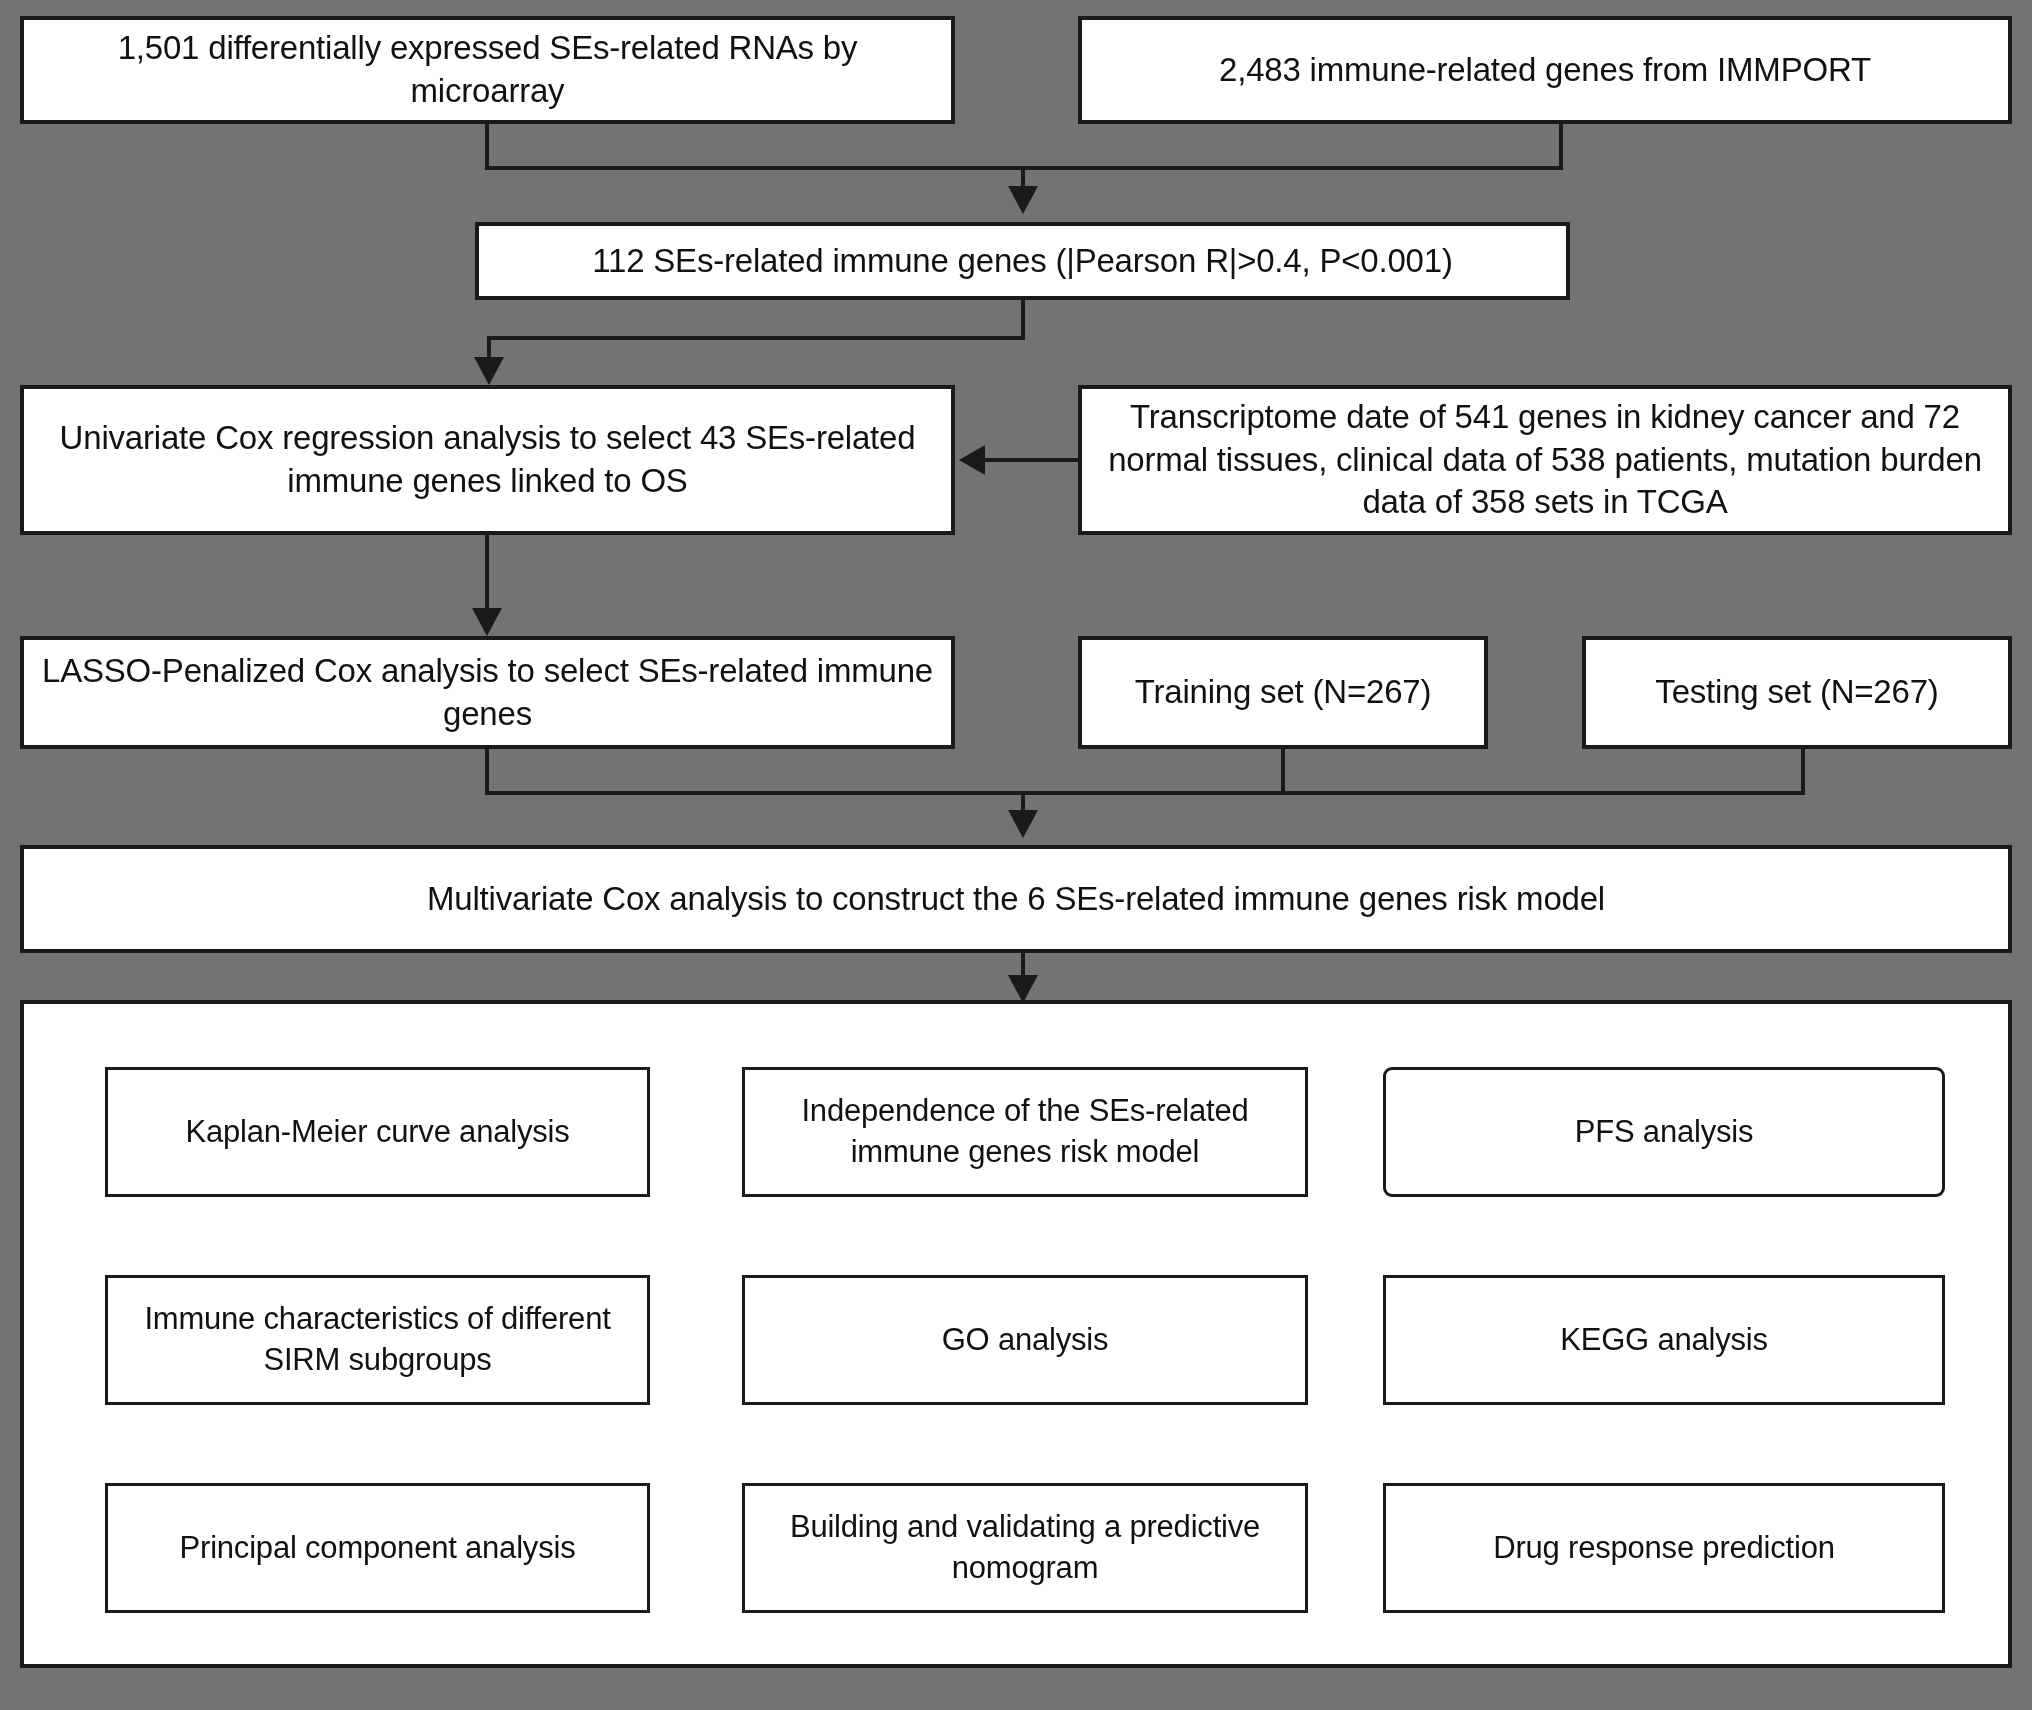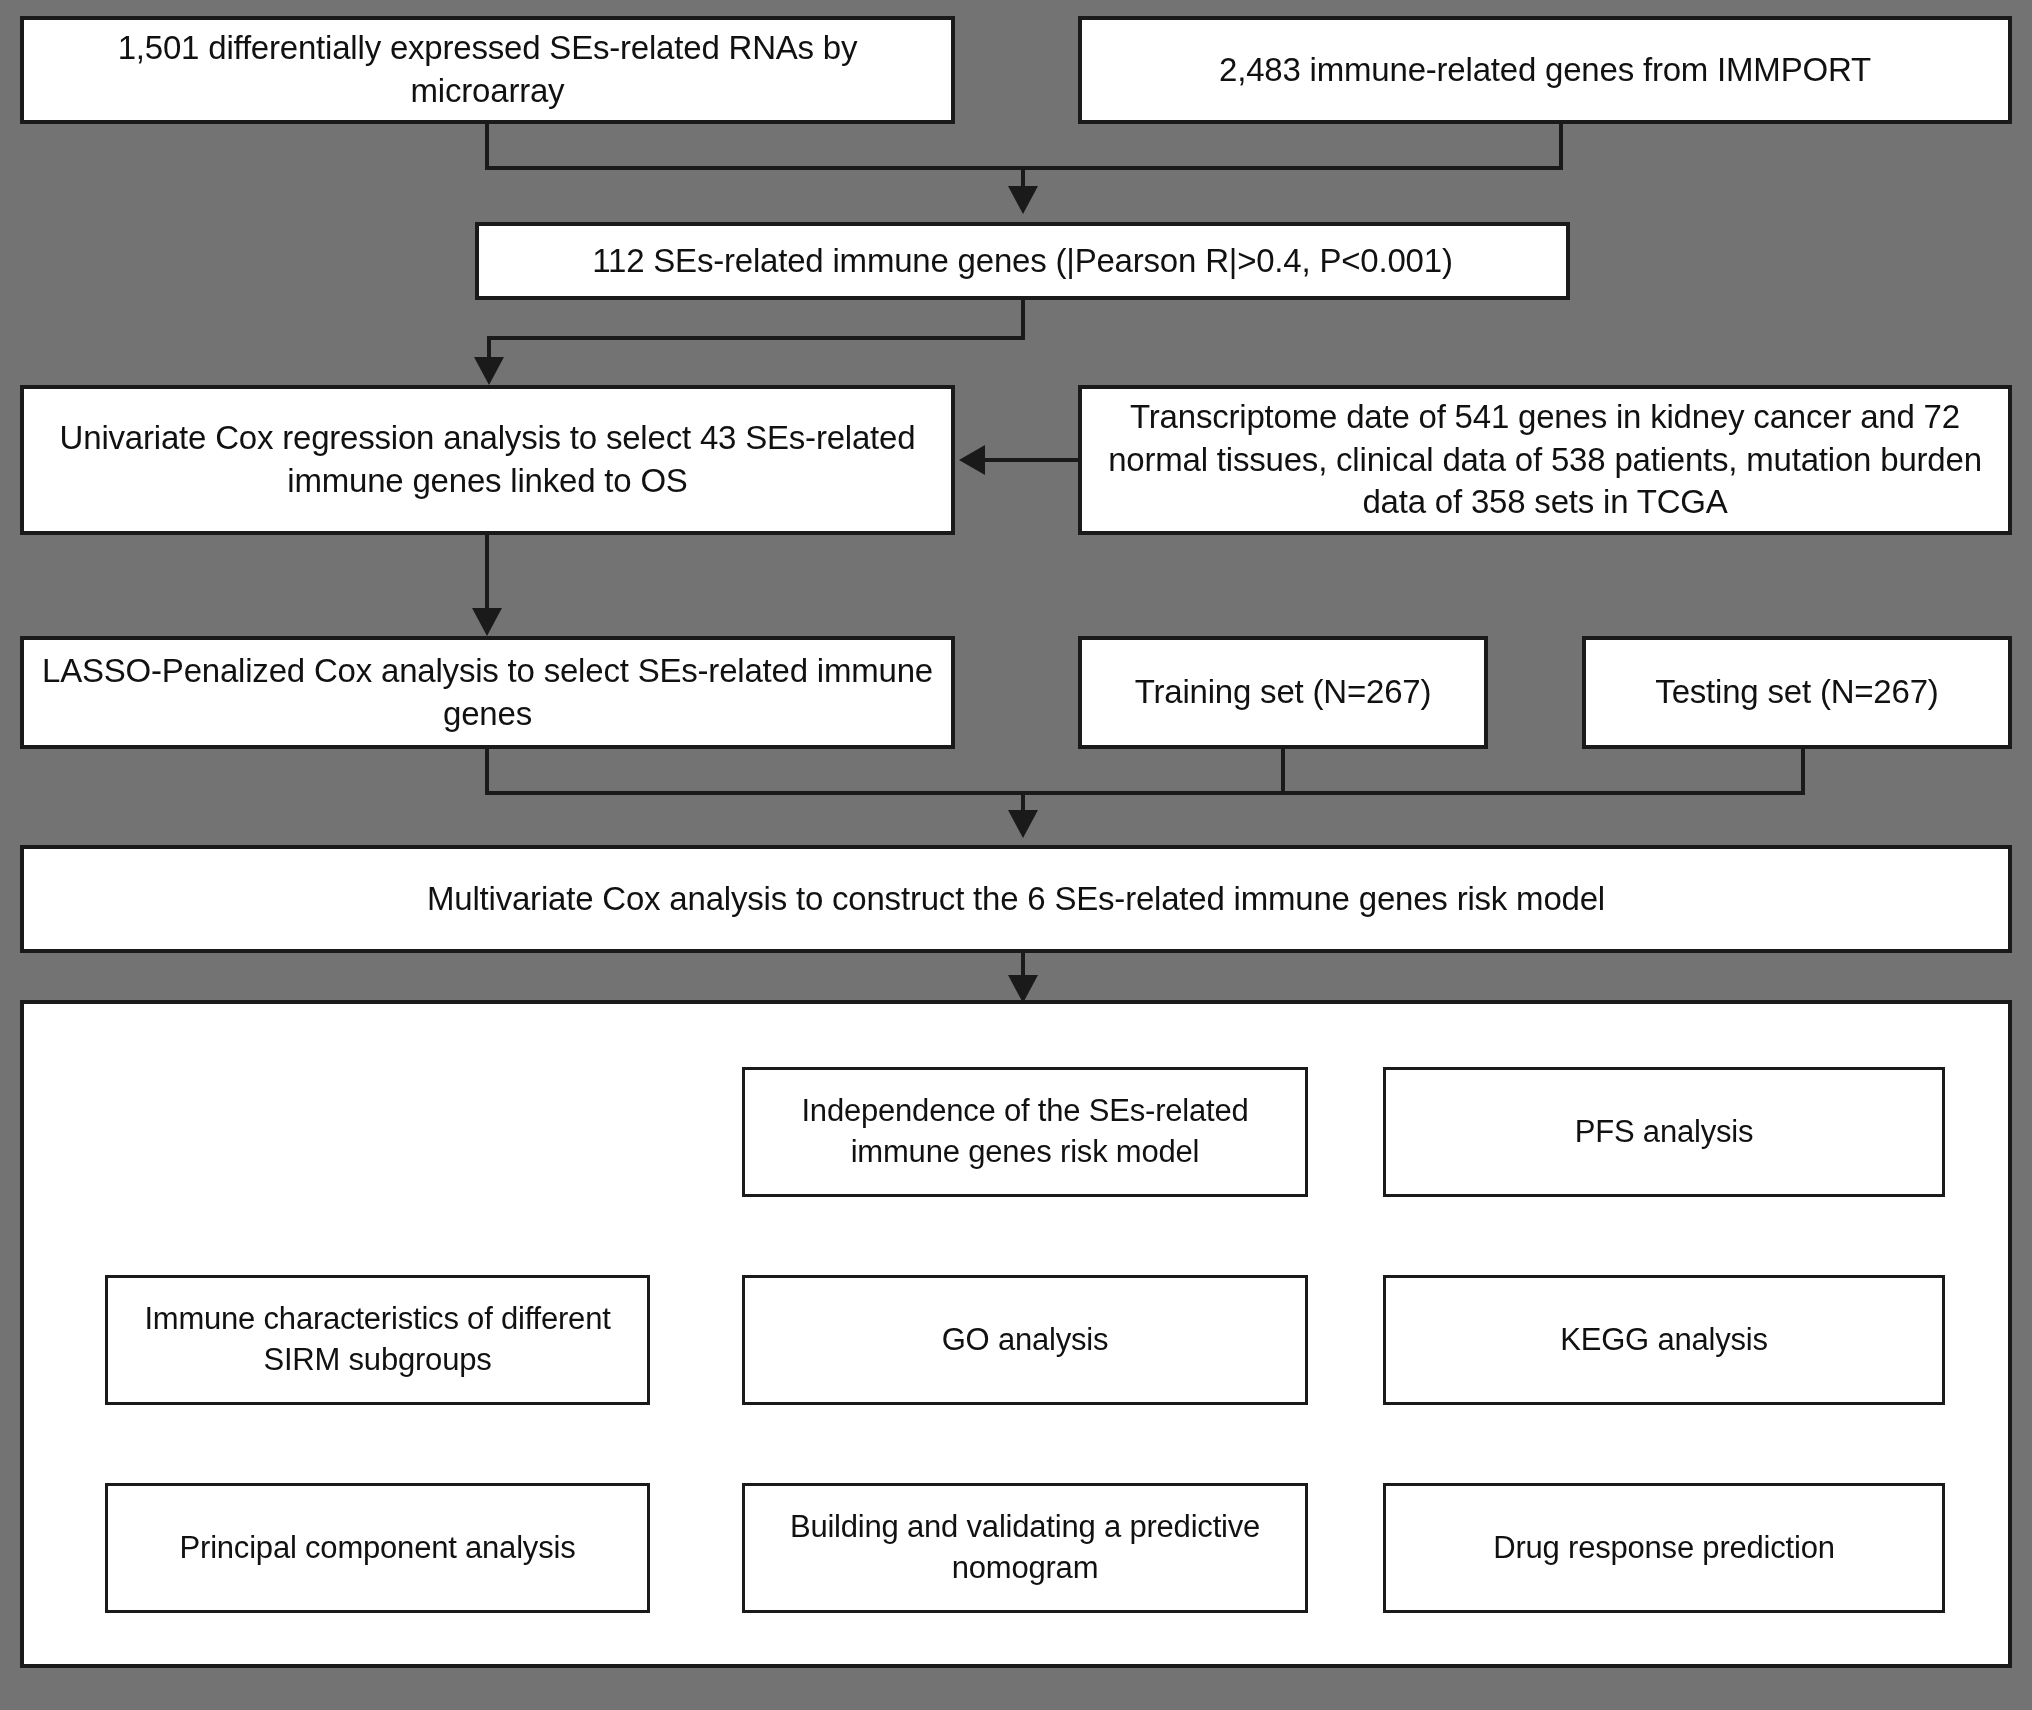--- a/index.html
+++ b/index.html
@@ -156,24 +156,27 @@
 
   <div class="node" style="left:20px; top:845px; width:1992px; height:108px;">
     <span class="txt">Multivariate Cox analysis to construct the 6 SEs-related immune genes risk model</span>
   </div>
 
   <div class="conn v" style="left:1021px; top:935px; height:62px;"></div>
   <div class="arrow-down" style="left:1008px; top:975px;"></div>
 
   <div class="frame" style="left:20px; top:1000px; width:1992px; height:668px;"></div>
 
+  <div class="subnode" style="left:105px; top:1067px; width:545px; height:130px;">
+    <span class="txt">Kaplan-Meier curve analysis</span>
+  </div>
   <div class="subnode" style="left:742px; top:1067px; width:566px; height:130px;">
     <span class="txt">Independence of the SEs-related immune genes risk model</span>
   </div>
-  <div class="subnode" style="left:1383px; top:1067px; width:562px; height:130px;">
+  <div class="subnode" style="left:1383px; top:1067px; width:562px; height:130px;border-radius:9px;">
     <span class="txt">PFS analysis</span>
   </div>
 
   <div class="subnode" style="left:105px; top:1275px; width:545px; height:130px;">
     <span class="txt">Immune characteristics of different SIRM subgroups</span>
   </div>
   <div class="subnode" style="left:742px; top:1275px; width:566px; height:130px;">
     <span class="txt">GO analysis</span>
   </div>
   <div class="subnode" style="left:1383px; top:1275px; width:562px; height:130px;justify-content:center;">

